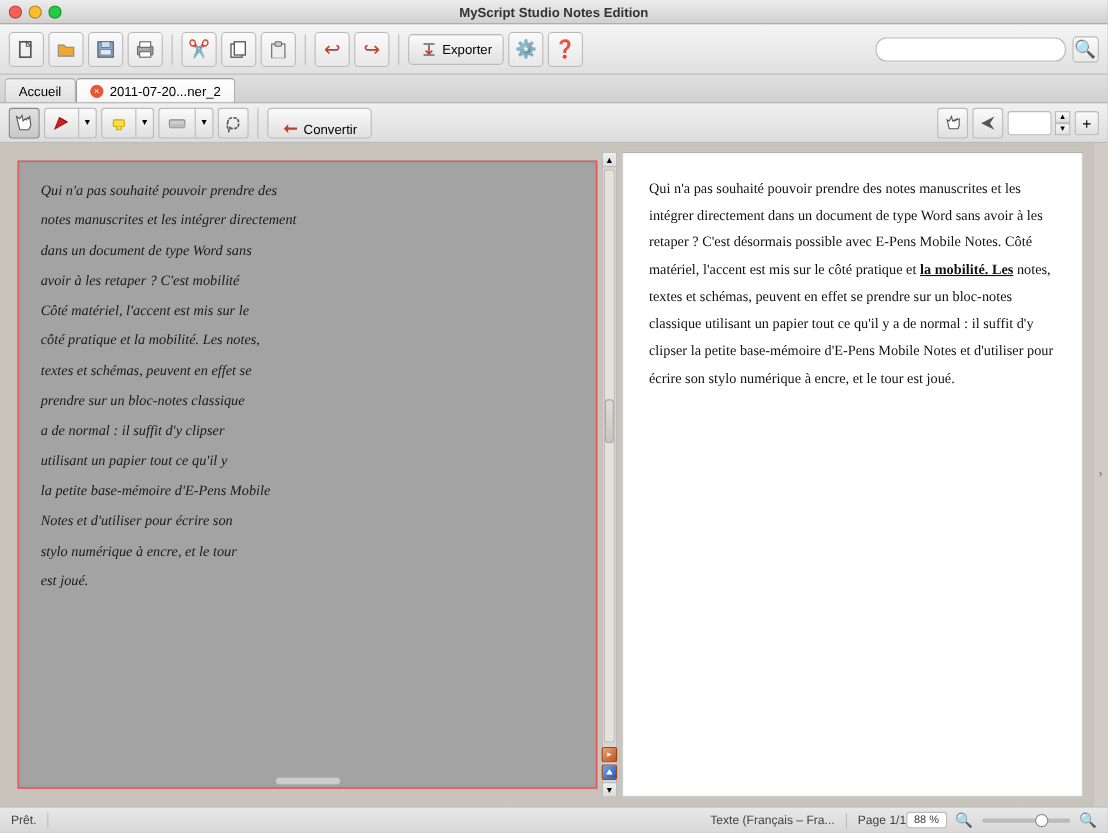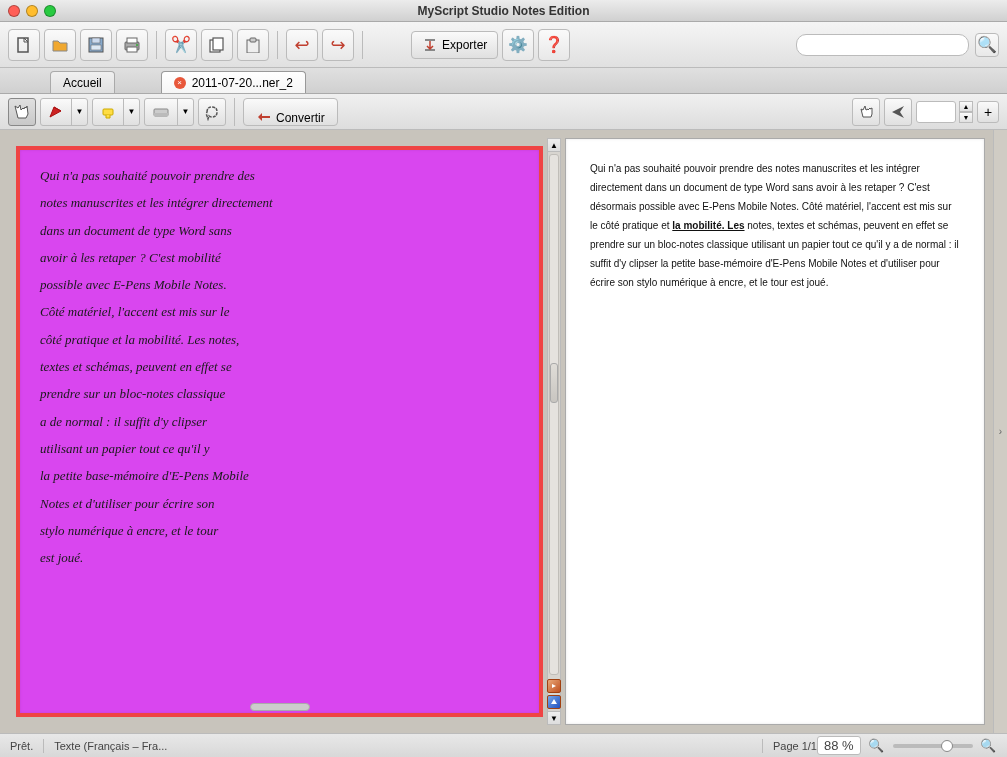--- a/index.html
+++ b/index.html
@@ -86,21 +86,20 @@
       height: 28px;
       padding: 0 10px;
       background: linear-gradient(to bottom, #fafafa, #e0e0e0);
       border: 1px solid #bbb;
       border-radius: 4px;
       cursor: pointer;
       font-size: 12px;
       display: flex;
       align-items: center;
       gap: 4px;
-      margin-left: 40px;
     }
     .toolbar-right {
       margin-left: auto;
       display: flex;
       align-items: center;
       gap: 6px;
     }
 
     
     .tab-bar {
@@ -116,21 +115,20 @@
       padding: 0 12px;
       background: linear-gradient(to bottom, #f0f0f0, #e0e0e0);
       border: 1px solid #aaa;
       border-bottom: none;
       border-radius: 4px 4px 0 0;
       font-size: 12px;
       display: flex;
       align-items: center;
       gap: 6px;
       cursor: pointer;
-      margin-left: 46px;
     }
     .tab.active {
       background: linear-gradient(to bottom, #fff, #f5f5f5);
       border-color: #999;
     }
     .tab-close {
       width: 12px;
       height: 12px;
       border-radius: 50%;
       background: #e8573a;
@@ -257,23 +255,23 @@
     
     .main-content {
       display: flex;
       height: calc(757px - 22px - 46px - 26px - 36px - 24px);
       background: #c8c4bc;
     }
 
     
     .hw-panel {
       flex: 1;
-      background: #d946ef;
+      background: #a3a3a3;
       margin: 8px 4px 8px 8px;
-      border: 4px solid #ef4444;
+      border: 1px solid #ef4444;
       overflow: hidden;
       position: relative;
       box-shadow: inset 0 0 3px rgba(0,0,0,0.1);
     }
 
     
     .text-panel {
       width: 420px;
       background: white;
       margin: 8px 8px 8px 4px;
@@ -570,21 +568,20 @@
 
 <div class="main-content">
 
   <div style="flex:1; display:flex; margin: 8px 0 8px 8px; position:relative;">
     <div class="hw-panel" style="flex:1; overflow:hidden; position:relative;">
       <div style="padding: 12px 20px; font-family: 'Segoe Script','Comic Sans MS',cursive; font-size: 13px; line-height: 2.1; color: #1a1a1a; font-style: italic;">
         <div>Qui n'a pas souhaité pouvoir prendre des</div>
         <div>notes manuscrites et les intégrer directe­ment</div>
         <div>dans un document de type Word sans</div>
         <div>avoir à les retaper ? C'est mobilité</div>
-        <div>possible avec E-Pens Mobile Notes.</div>
         <div>Côté matériel, l'accent est mis sur le</div>
         <div>côté pratique et la mobilité. Les notes,</div>
         <div>textes et schémas, peuvent en effet se</div>
         <div>prendre sur un bloc-notes classique</div>
         <div>a de normal : il suffit d'y clipser</div>
         <div>utilisant un papier tout ce qu'il y</div>
         <div>la petite base-mémoire d'E-Pens Mobile</div>
         <div>Notes et d'utiliser pour écrire son</div>
         <div>stylo numérique à encre, et le tour</div>
         <div>est joué.</div>
@@ -608,35 +605,35 @@
       <div class="scroll-icon-btn" style="background:linear-gradient(135deg,#78a8e8,#2050c0);">
         <svg width="8" height="8" viewBox="0 0 8 8">
             <path d="M4 1 L7 6 L1 6 Z" fill="white"></path>
           </svg>
       </div>
     </div>
     <div class="scroll-arrow">▼</div>
   </div>
 
   <div class="text-panel">
-    <p style="font-size:10px; line-height:1.9;">
+    <p style="font-size:13px; line-height:1.9;font-family:Liberation Serif, serif;">
       Qui n'a pas souhaité pouvoir prendre des notes manuscrites et les intégrer directement dans un document de type Word sans avoir à les retaper&nbsp;? C'est désormais possible avec E-Pens Mobile Notes. Côté matériel, l'accent est mis sur le côté pratique et <span class="underline bold">la mobilité. Les</span> notes, textes et schémas, peuvent en effet se prendre sur un bloc-notes classique utilisant un papier tout ce qu'il y a de normal&nbsp;: il suffit d'y clipser la petite base-mémoire d'E-Pens Mobile Notes et d'utiliser pour écrire son stylo numérique à encre, et le tour est joué.
     </p>
   </div>
 
   <div class="right-edge-btn">›</div>
 </div>
 
 <div class="status-bar">
   <span>Prêt.</span>
   <div class="status-separator"></div>
-  <span style="flex:1; text-align:left;">Texte (Français – Fra...</span>
+  <span style="flex:1; text-align:right;">Texte (Français – Fra...</span>
   <div class="status-separator"></div>
   <span style="margin-right:0;">Page 1/1</span>
   <div class="status-right">
-    <span style="border:1px solid #bbb; padding:1px 6px; border-radius:3px; background:white; font-size:13px;">88 %</span>
+    <span style="border:1px solid #bbb; padding:1px 6px; border-radius:3px; background:white; font-size:10px;">88 %</span>
     <button style="background:none; border:none; cursor:pointer; font-size:13px;">🔍</button>
     <div class="zoom-slider">
       <div class="zoom-slider-thumb"></div>
     </div>
     <button style="background:none; border:none; cursor:pointer; font-size:13px;">🔍</button>
   </div>
 </div>
 
 </body></html>

